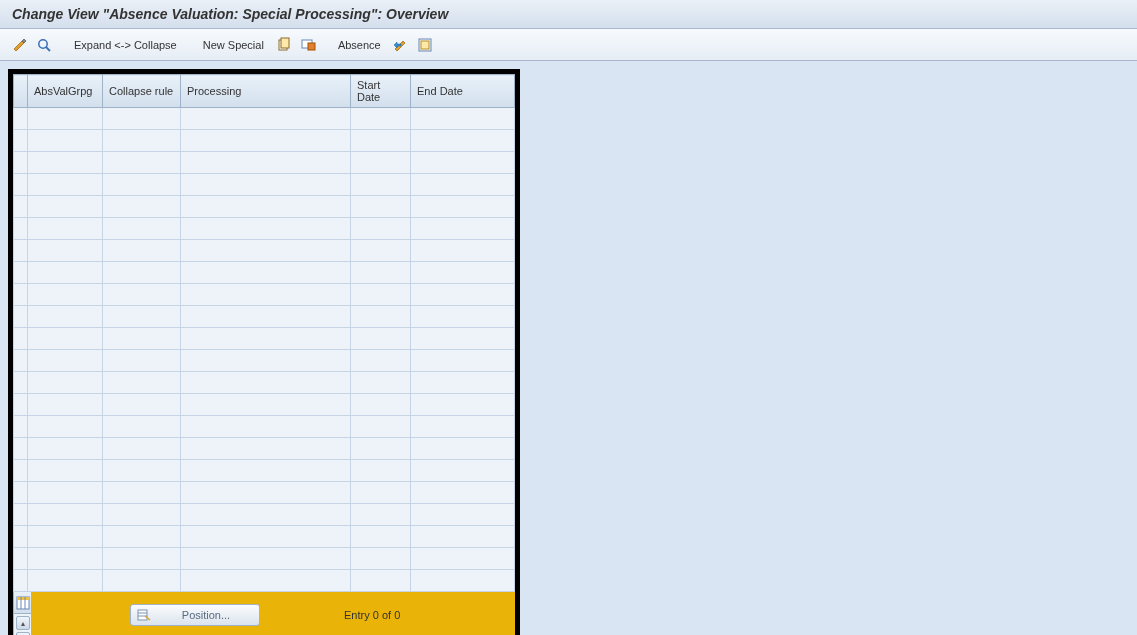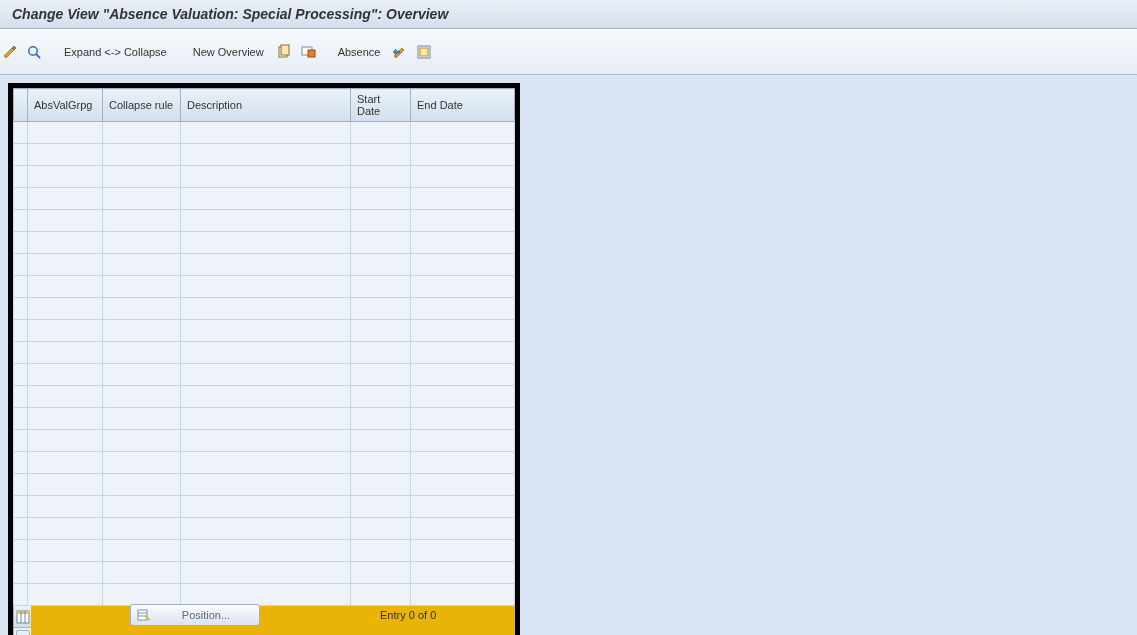--- a/index.html
+++ b/index.html
@@ -17,25 +17,25 @@
       border-bottom: 1px solid #a9b8cc;
       padding: 6px 12px;
       font-style: italic;
       font-weight: bold;
       font-size: 14px;
       color: #333;
     }
     .toolbar {
       background: linear-gradient(to bottom, #f7fafd, #e6edf5);
       border-bottom: 1px solid #a9b8cc;
-      padding: 5px 0;
+      padding: 5px 10px;
       display: flex;
       align-items: center;
       gap: 4px;
-      height: 46px;
+      height: 32px;
     }
     .tb-icon {
       width: 20px;
       height: 20px;
       display: inline-flex;
       align-items: center;
       justify-content: center;
       border: 1px solid transparent;
       border-radius: 2px;
       cursor: pointer;
@@ -151,21 +151,21 @@
       gap: 8px;
     }
     .pos-icon {
       width: 14px;
       height: 14px;
       display: inline-flex;
       align-items: center;
       justify-content: center;
     }
     .entry-text {
-      margin-left: 100px;
+      margin-left: 64px;
       color: #333;
     }
     
     svg { display: block; }
     .scroll-pair { display:flex; flex-direction:column; gap:2px; }
   </style>
 </head>
 <body>
 
 <div class="title-bar">Change View "Absence Valuation: Special Processing": Overview</div>
@@ -179,21 +179,21 @@
   </span>
   <span class="tb-icon" title="Other view">
     <svg width="16" height="16" viewBox="0 0 16 16">
         <circle cx="7" cy="7" r="4.2" fill="none" stroke="#3a6fb7" stroke-width="1.5"></circle>
         <line x1="10" y1="10" x2="14" y2="14" stroke="#3a6fb7" stroke-width="1.8"></line>
       </svg>
   </span>
   <span class="sep"></span>
   <span class="tb-text">Expand &lt;-&gt; Collapse</span>
   <span class="sep"></span>
-  <span class="tb-text">New Overview</span>
+  <span class="tb-text">New Special</span>
   <span class="tb-icon" title="Copy As">
     <svg width="16" height="16" viewBox="0 0 16 16">
         <rect x="3" y="3" width="8" height="10" fill="#fff" stroke="#8a6a2a" stroke-width="1"></rect>
         <rect x="5" y="1" width="8" height="10" fill="#ffe9a8" stroke="#8a6a2a" stroke-width="1"></rect>
       </svg>
   </span>
   <span class="tb-icon" title="Delete">
     <svg width="16" height="16" viewBox="0 0 16 16">
         <rect x="2" y="3" width="10" height="8" fill="#fff" stroke="#6a88b5" stroke-width="1"></rect>
         <rect x="8" y="6" width="7" height="7" fill="#e08030" stroke="#a05000" stroke-width="1"></rect>
@@ -216,21 +216,21 @@
 </div>
 
 <div class="content-area">
   <div class="table-wrap">
     <table class="data-table">
       <thead>
         <tr>
           <th class="th-handle"></th>
           <th class="col-absval">AbsValGrpg</th>
           <th class="col-valrule">Collapse rule</th>
-          <th class="col-desc">Description</th>
+          <th class="col-desc">Processing</th>
           <th class="col-start">Start Date</th>
           <th class="col-end">End Date</th>
         </tr>
       </thead>
       <tbody id="table-body">
           <tr>
             <td class="row-handle"></td>
             <td class="col-absval"></td>
             <td class="col-valrule"></td>
             <td class="col-desc"></td>

